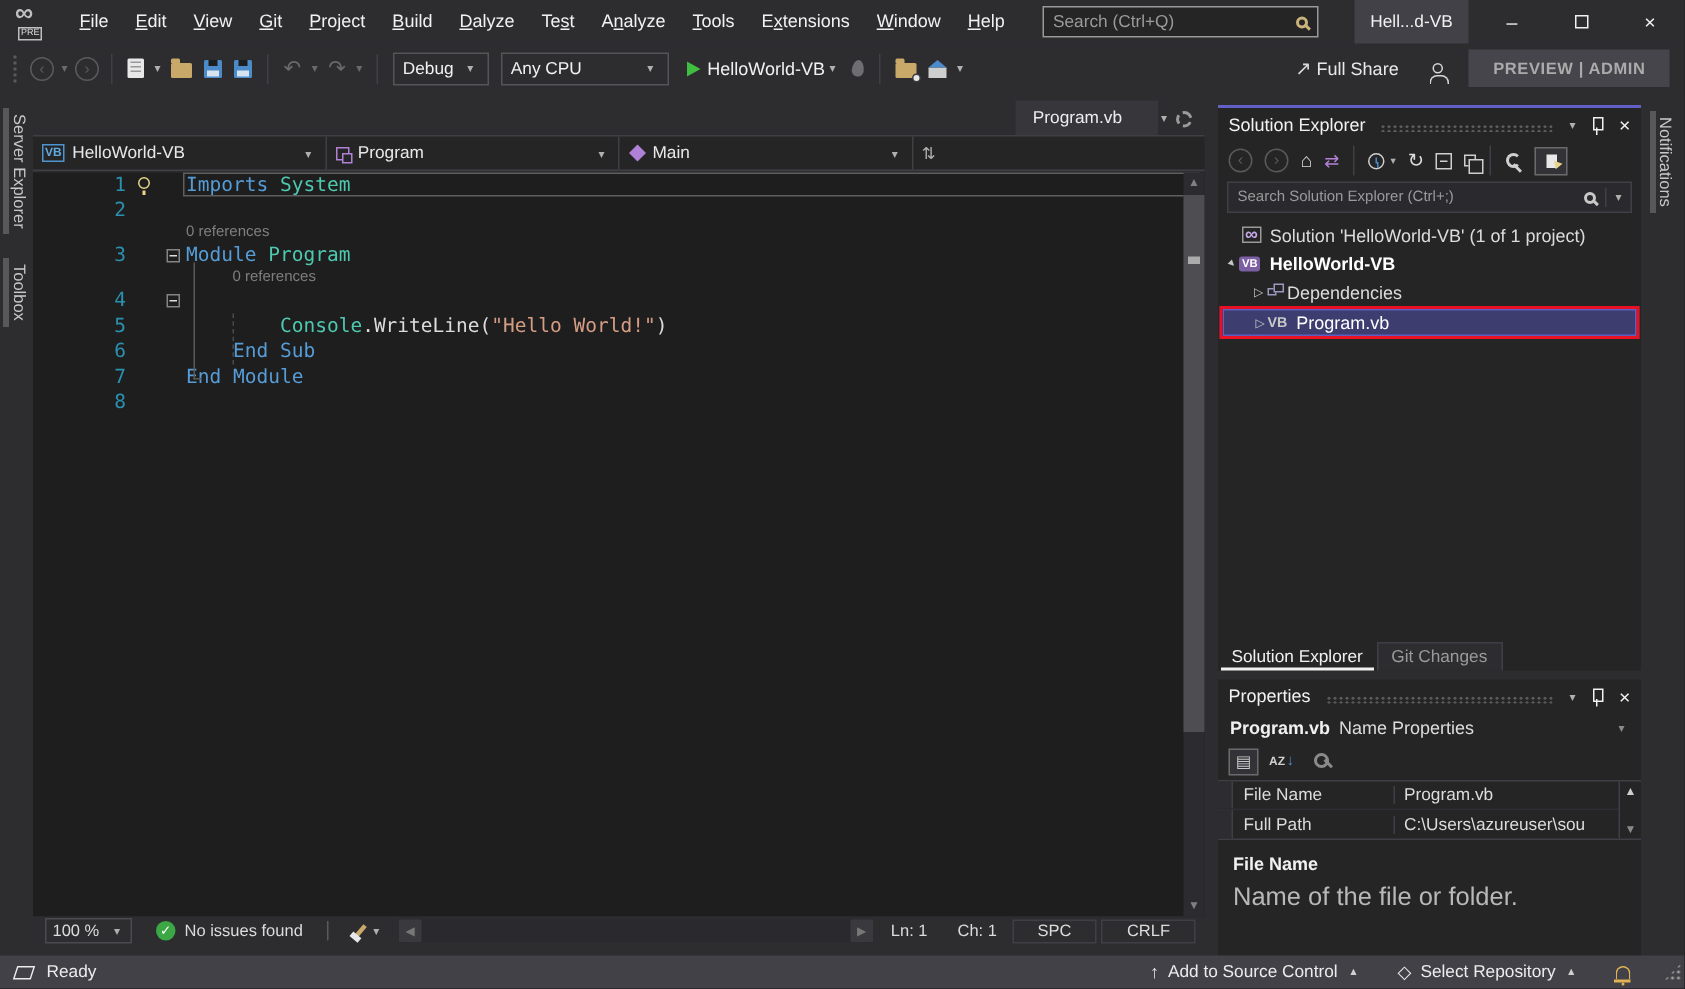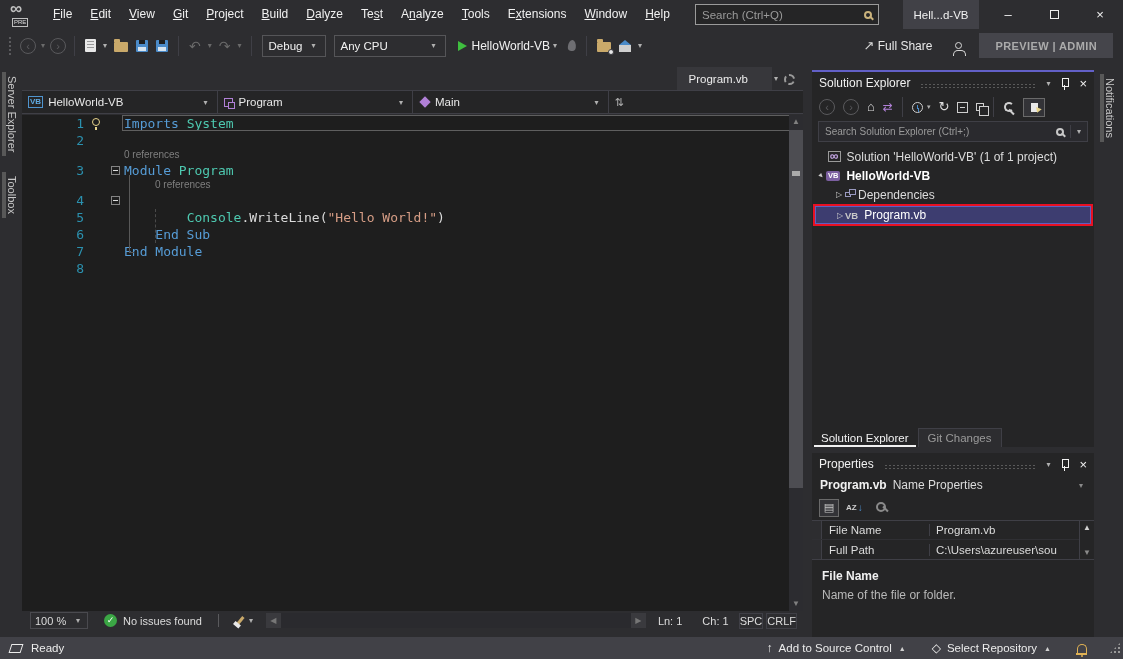--- a/index.html
+++ b/index.html
@@ -110,21 +110,21 @@
   .zoom-box{width:58px;height:17px;border:1px solid #4A4A4F;display:flex;align-items:center;padding:0 4px;margin-left:8px}
   .zoom-box .caret{margin-left:auto}
   .chk{width:13px;height:13px;border-radius:50%;background:#3BA745;color:#fff;font-size:9px;line-height:13px;text-align:center;margin-left:16px;margin-right:6px}
   .bdiv{width:1px;height:13px;background:#5A5A5D;margin:0 16px}
   .i-broom{width:3px;height:9px;background:#C9A96A;transform:rotate(40deg);position:relative;margin:0 4px}
   .i-broom::after{content:'';position:absolute;left:-2px;top:8px;width:7px;height:4px;background:#E8E8E8}
   .hsb{flex:1;height:15px;margin:0 2px 0 10px;display:flex;background:#2A2A2E}
   .hsb .a{width:15px;height:15px;background:#3A3A3E;color:#777;font-size:8px;text-align:center;line-height:15px}
   .hsb .tr{flex:1}
   .pos{margin:0 10px;white-space:nowrap}
-  .fmt{border:1px solid #3F3F46;padding:1px 0;margin-right:3px}
+  .fmt{border:1px solid #3F3F46;padding:1px 16px;margin-right:3px}
   .fmt.last{margin-right:6px}
 
   
   .rightcol{position:absolute;left:812px;width:282px;top:70px;bottom:22px;background:#252526;display:flex;flex-direction:column}
   .se-block{flex:1;border-top:2px solid #6260C7;display:flex;flex-direction:column;min-height:0}
   .p-title{height:22px;display:flex;align-items:center;padding:0 7px;flex:none}
   .p-title .lbl{font-size:12px;color:#F1F1F1;white-space:nowrap}
   .p-grip{flex:1;height:5px;margin:4px 8px 0 10px;background-image:radial-gradient(#5A5A5A 1px,transparent 1.1px);background-size:4px 3px}
   .i-pin{width:9px;height:13px;position:relative;margin:0 7px}
   .i-pin::before{content:'';position:absolute;left:2px;top:1px;width:5px;height:7px;border:1px solid #F1F1F1}
@@ -185,21 +185,21 @@
   .prow{height:19px;display:flex;align-items:center;font-size:11.5px;border-bottom:1px solid #2F2F33}
   .prow:last-child{border-bottom:none}
   .pgut{width:10px;height:100%;background:#2D2D30;border-right:1px solid #3F3F46;flex:none}
   .pname{width:108px;padding-left:7px;color:#DCDCDC;border-right:1px solid #3F3F46;flex:none;overflow:hidden;white-space:nowrap}
   .pval{flex:1;padding-left:6px;color:#DCDCDC;overflow:hidden;white-space:nowrap}
   .pscroll{width:15px;border-left:1px solid #3F3F46;display:flex;flex-direction:column;justify-content:space-between;align-items:center;padding:2px 0;flex:none}
   .pscroll .u{font-size:8px;color:#D0D0D0}
   .pscroll .d{font-size:8px;color:#8A8A8A}
   .pdesc{padding:9px 10px;flex:1}
   .pdesc .t{font-weight:bold;font-size:12px;color:#F1F1F1}
-  .pdesc .d{font-size:12px;color:#B8B8B8;margin-top:5px}
+  .pdesc .d{font-size:17px;color:#B8B8B8;margin-top:5px}
 
   
   .statusbar{position:absolute;left:0;right:0;bottom:0;height:22px;background:#414147;display:flex;align-items:center;font-size:11.5px;color:#ECECEC}
   .i-para{width:12px;height:9px;border:1px solid #ECECEC;transform:skewX(-18deg);margin:0 9px 0 10px}
   .sb-right{margin-left:auto;display:flex;align-items:center}
   .sb-item{display:flex;align-items:center;margin-right:26px;white-space:nowrap}
   .sb-item .ic{margin-right:6px;font-size:12px}
   .tri-up{font-size:7px;margin-left:7px;color:#D0D0D0}
   .i-bell{width:10px;height:9px;border:1.5px solid #E0B254;border-bottom:none;border-radius:5px 5px 0 0;position:relative;margin-right:22px}
   .i-bell::after{content:'';position:absolute;left:-2px;bottom:-2px;width:11px;height:1.5px;background:#E0B254}

